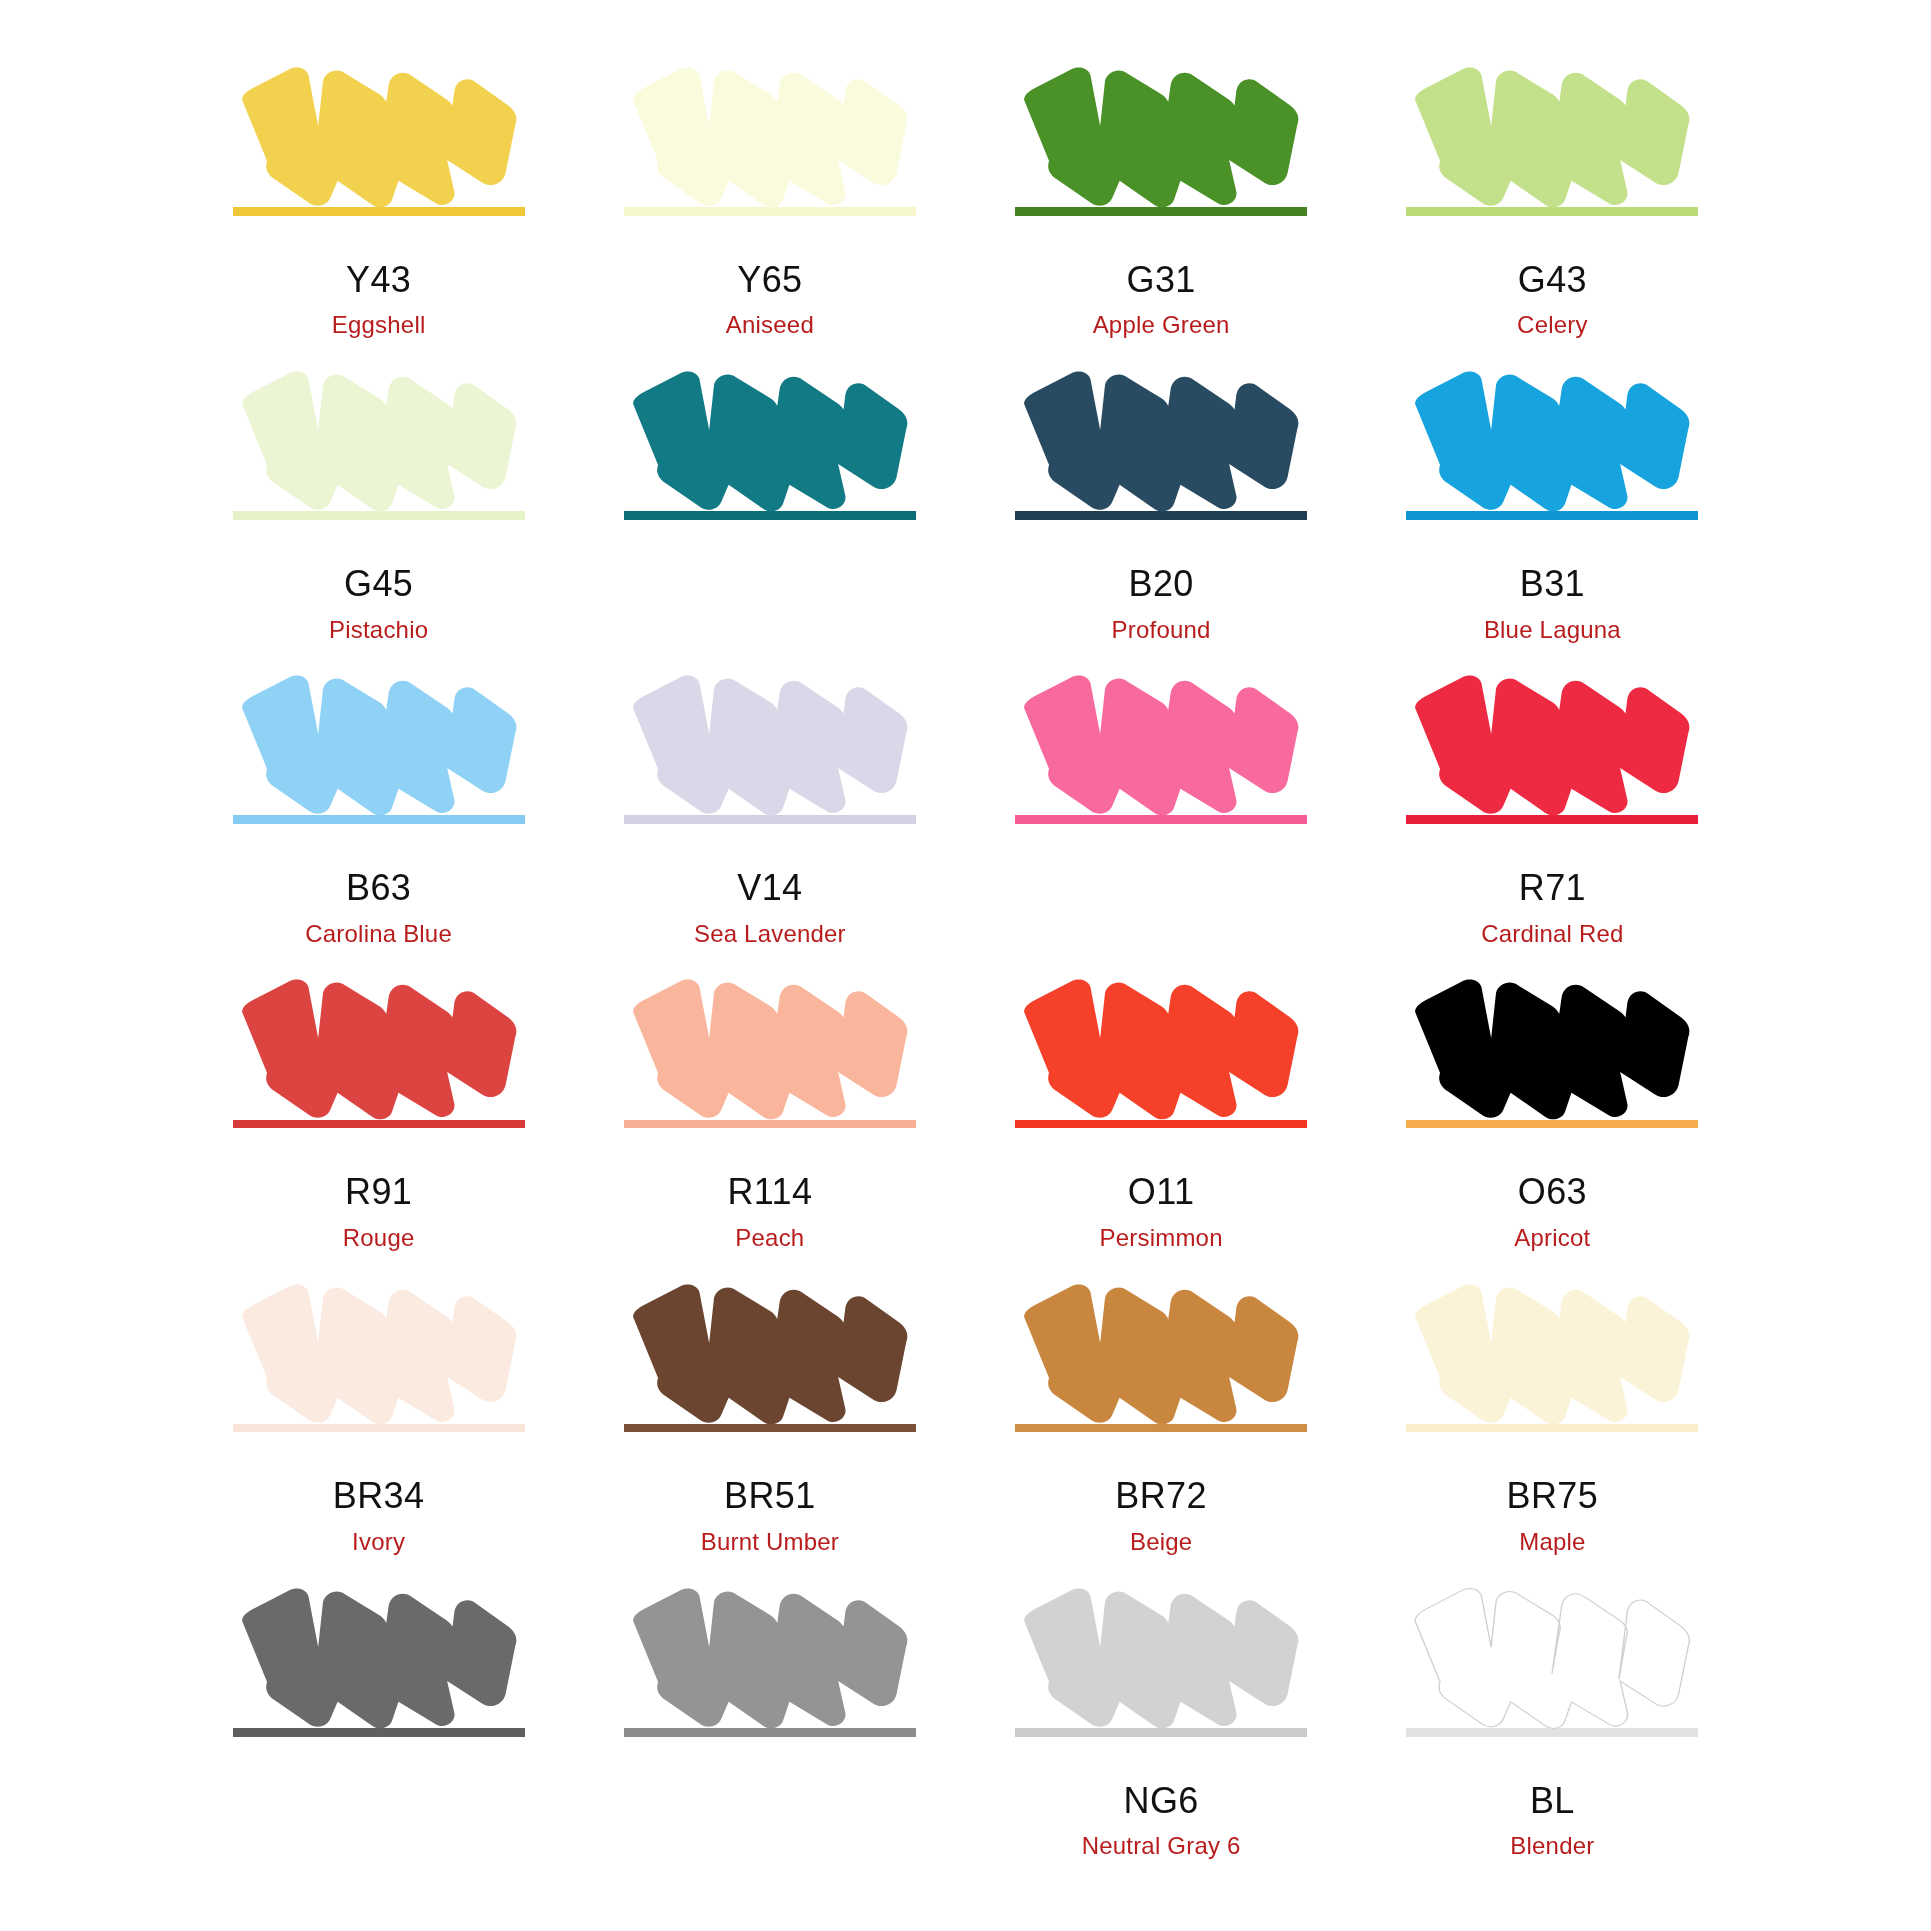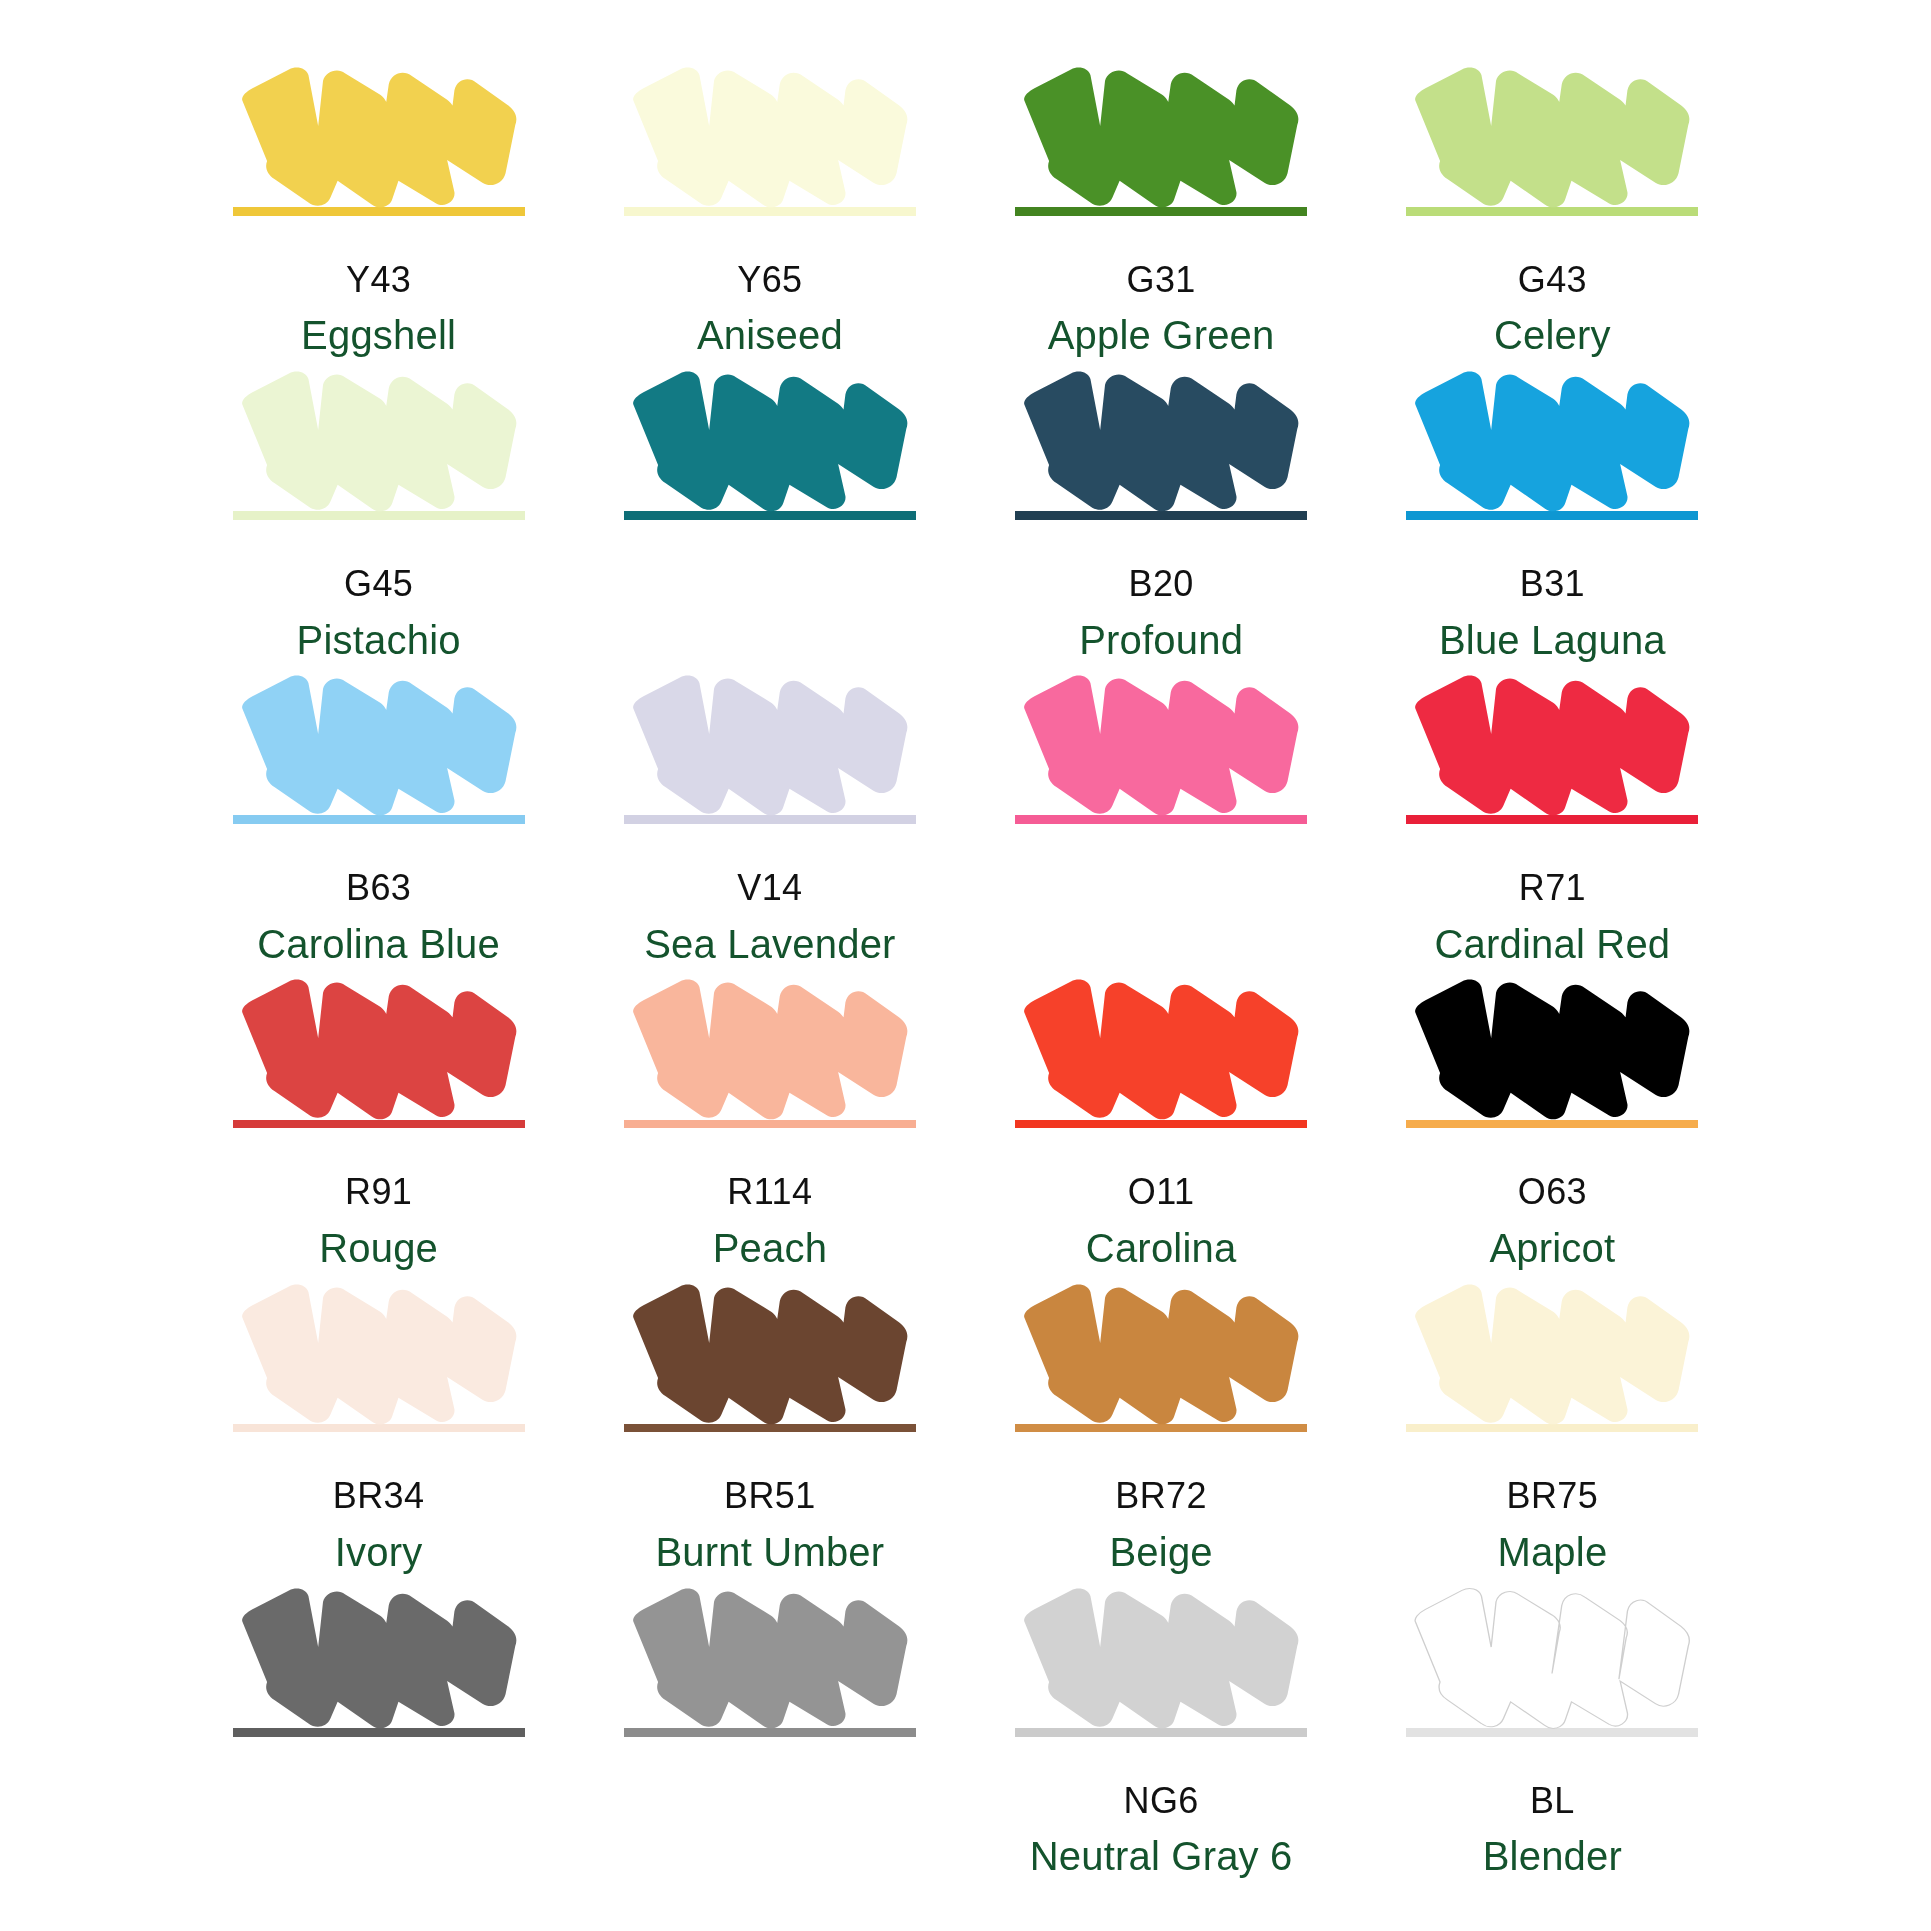--- a/index.html
+++ b/index.html
@@ -70,24 +70,24 @@
 
   .swatch-code {
     font-size: 36px;
     font-weight: 400;
     letter-spacing: 0.4px;
     color: #111111;
     display: block;
   }
 
   .swatch-name {
-    font-size: 40px;
+    font-size: 24px;
     font-weight: 400;
     letter-spacing: 0.2px;
-    color: #14532d;
+    color: #b91c1c;
     display: block;
     margin-top: 5.8px;
     white-space: nowrap;
   }
 </style>
 </head>
 <body>
 
 <div id="chart-root">
   <div class="swatch-grid">
@@ -253,21 +253,21 @@
       </div>
       <div class="swatch-cell">
         <div class="stroke-wrap">
           <svg viewBox="0 0 240 160" preserveAspectRatio="none">
             <path d="M 8 44 C 6 40 10 34 16 30 L 46 10 C 52 6 60 8 62 16 L 70 70 L 74 22 C 76 12 86 8 92 14 L 120 36 C 126 41 128 48 126 54 L 120 98 L 128 26 C 130 14 140 10 147 17 L 176 42 C 182 48 183 54 181 60 L 175 104 L 182 32 C 184 20 194 17 200 24 L 226 48 C 233 55 234 62 232 69 L 224 120 C 222 131 212 136 205 130 L 176 106 L 182 140 C 183 150 174 157 167 152 L 136 128 L 131 147 C 129 156 120 159 114 153 L 86 128 L 80 146 C 77 155 68 157 62 151 L 34 126 C 28 121 26 114 28 107 Z" fill="#F6412A" stroke="none"></path>
           </svg>
         </div>
         <div class="underline-bar" style="background: rgb(242, 54, 32);"></div>
         <div class="label-block">
           <span class="swatch-code">O11</span>
-          <span class="swatch-name">Carolina</span>
+          <span class="swatch-name">Persimmon</span>
         </div>
       </div>
       <div class="swatch-cell">
         <div class="stroke-wrap">
           <svg viewBox="0 0 240 160" preserveAspectRatio="none">
             <path d="M 8 44 C 6 40 10 34 16 30 L 46 10 C 52 6 60 8 62 16 L 70 70 L 74 22 C 76 12 86 8 92 14 L 120 36 C 126 41 128 48 126 54 L 120 98 L 128 26 C 130 14 140 10 147 17 L 176 42 C 182 48 183 54 181 60 L 175 104 L 182 32 C 184 20 194 17 200 24 L 226 48 C 233 55 234 62 232 69 L 224 120 C 222 131 212 136 205 130 L 176 106 L 182 140 C 183 150 174 157 167 152 L 136 128 L 131 147 C 129 156 120 159 114 153 L 86 128 L 80 146 C 77 155 68 157 62 151 L 34 126 C 28 121 26 114 28 107 Z" fill="#F8B champions" stroke="none"></path>
           </svg>
         </div>
         <div class="underline-bar" style="background: rgb(246, 172, 76);"></div>
         <div class="label-block">

